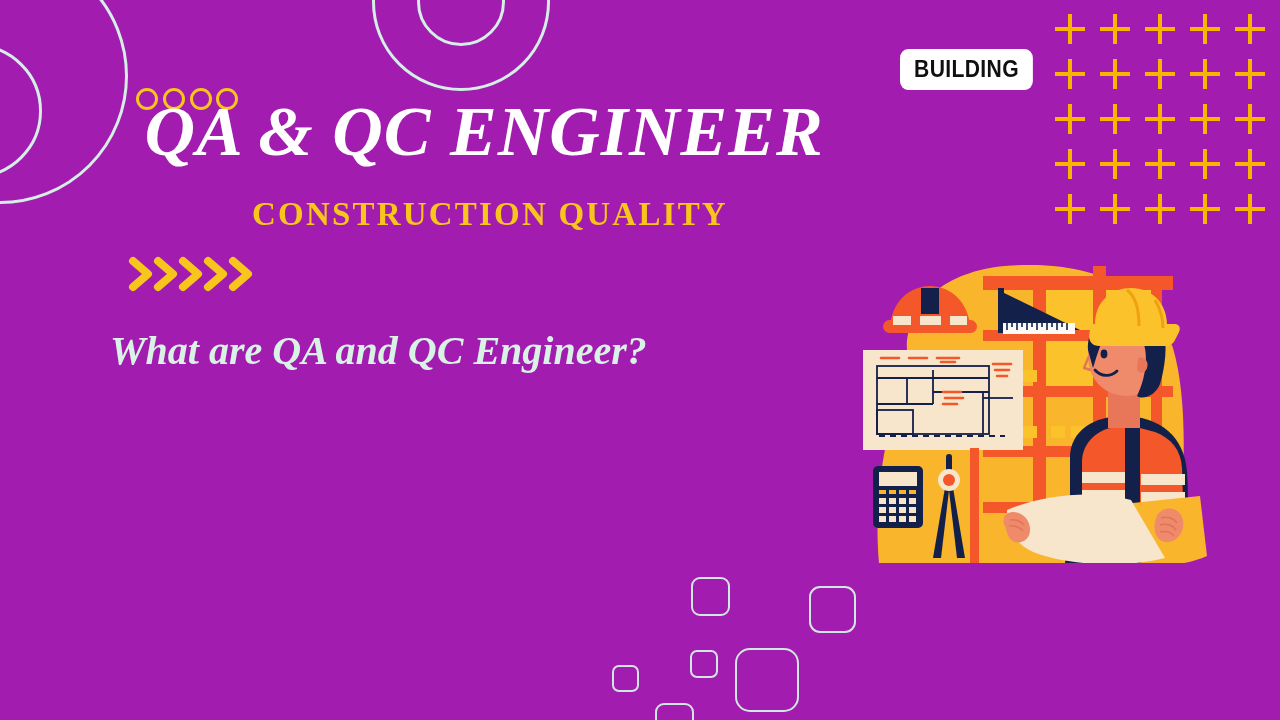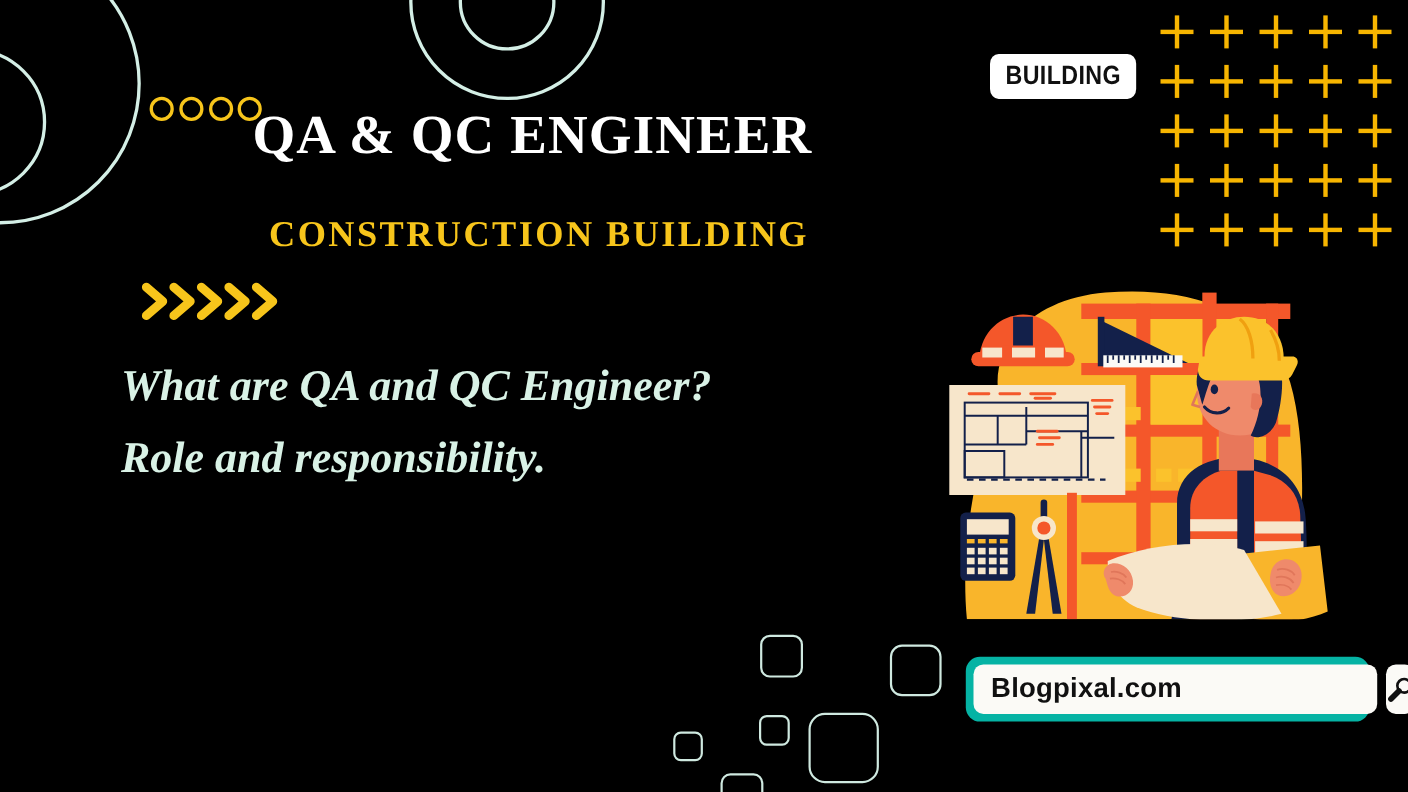--- a/index.html
+++ b/index.html
@@ -4,21 +4,21 @@
 <title>QA &amp; QC Engineer Banner</title>
 <style>
   html,body{margin:0;padding:0;}
   body{
     width:1280px;height:720px;overflow:hidden;
     background:#0a0a52;
     font-family:"Liberation Sans", sans-serif;
   }
   #banner{
     position:relative;width:1280px;height:720px;
-    background:#000000;overflow:hidden;
+    background:#a21caf;overflow:hidden;
   }
 
   .ring{
     position:absolute;border-radius:50%;
     border:3px solid #d4efe6;background:transparent;
   }
   .dot-ring{
     position:absolute;border-radius:50%;
     border:3px solid #f7c51b;background:transparent;
   }
@@ -45,24 +45,25 @@
     font-weight:bold;font-size:24px;letter-spacing:.4px;
     color:#101010;line-height:1;
     transform:scaleX(.88);transform-origin:left center;
   }
 
   
   #title{
     position:absolute;left:0;top:97px;width:1268px;
     text-align:center;
     font-family:"Liberation Serif", serif;
-    font-weight:bold;font-size:50px;line-height:1;
+    font-weight:bold;font-size:70px;line-height:1;
     color:#ffffff;letter-spacing:1px;
     padding-right:300px;box-sizing:border-box;
     white-space:nowrap;
+    font-style:italic;
   }
   #subtitle{
     position:absolute;left:0;top:198px;width:1280px;
     text-align:center;
     font-family:"Liberation Serif", serif;
     font-weight:bold;font-size:33px;line-height:1;
     color:#f7c51b;letter-spacing:2.2px;
     padding-right:300px;box-sizing:border-box;
     white-space:nowrap;
   }
@@ -150,37 +151,36 @@
     <div class="plus" style="left:0px;top:180px;"></div>
     <div class="plus" style="left:45px;top:180px;"></div>
     <div class="plus" style="left:90px;top:180px;"></div>
     <div class="plus" style="left:135px;top:180px;"></div>
     <div class="plus" style="left:180px;top:180px;"></div>
   </div>
 
   <div id="building-badge">BUILDING</div>
 
   <div id="title">QA &amp; QC ENGINEER</div>
-  <div id="subtitle">CONSTRUCTION BUILDING</div>
+  <div id="subtitle">CONSTRUCTION QUALITY</div>
 
   <div id="chevrons">
     <svg width="130" height="40" viewBox="0 0 130 40">
       <g fill="none" stroke="#f7c51b" stroke-width="8" stroke-linecap="round" stroke-linejoin="round">
         <polyline points="5,7 20,20 5,33"></polyline>
         <polyline points="30,7 45,20 30,33"></polyline>
         <polyline points="55,7 70,20 55,33"></polyline>
         <polyline points="80,7 95,20 80,33"></polyline>
         <polyline points="105,7 120,20 105,33"></polyline>
       </g>
     </svg>
   </div>
 
   <div id="bullet-list">
     <div class="bullet-item">What are QA and QC Engineer?</div>
-    <div class="bullet-item">Role and responsibility.</div>
   </div>
 
   <div class="rsq" style="left:691px;top:577px;width:35px;height:35px;"></div>
   <div class="rsq" style="left:809px;top:586px;width:43px;height:43px;border-radius:11px;"></div>
   <div class="rsq" style="left:690px;top:650px;width:24px;height:24px;border-radius:7px;"></div>
   <div class="rsq" style="left:612px;top:665px;width:23px;height:23px;border-radius:7px;"></div>
   <div class="rsq" style="left:735px;top:648px;width:60px;height:60px;border-radius:15px;"></div>
   <div class="rsq" style="left:655px;top:703px;width:35px;height:35px;"></div>
 
   <svg id="illustration" viewBox="0 0 360 305">
@@ -385,23 +385,14 @@
                  C 302 284 298 274 300 264 C 301 258 304 254 308 252 Z" fill="#ef8a6b"></path>
         <g stroke="#e0765a" stroke-width="1.6" fill="none">
           <path d="M 306 260 C 312 258 319 260 322 265"></path>
           <path d="M 305 267 C 311 265 318 267 321 272"></path>
           <path d="M 305 274 C 310 273 316 274 319 278"></path>
         </g>
       </g>
     </g>
   </svg>
 
-  <div id="search-bar">
-    <input id="search-input" type="text" value="Blogpixal.com" style="">
-    <button id="search-button">
-      <svg width="26" height="26" viewBox="0 0 26 26">
-        <circle cx="16.5" cy="9.5" r="6.2" fill="none" stroke="#101010" stroke-width="2.4"></circle>
-        <line x1="11.8" y1="14.2" x2="4.5" y2="21.5" stroke="#101010" stroke-width="5.2" stroke-linecap="round"></line>
-      </svg>
-    </button>
-  </div>
 
 </div>
 
 </body></html>

